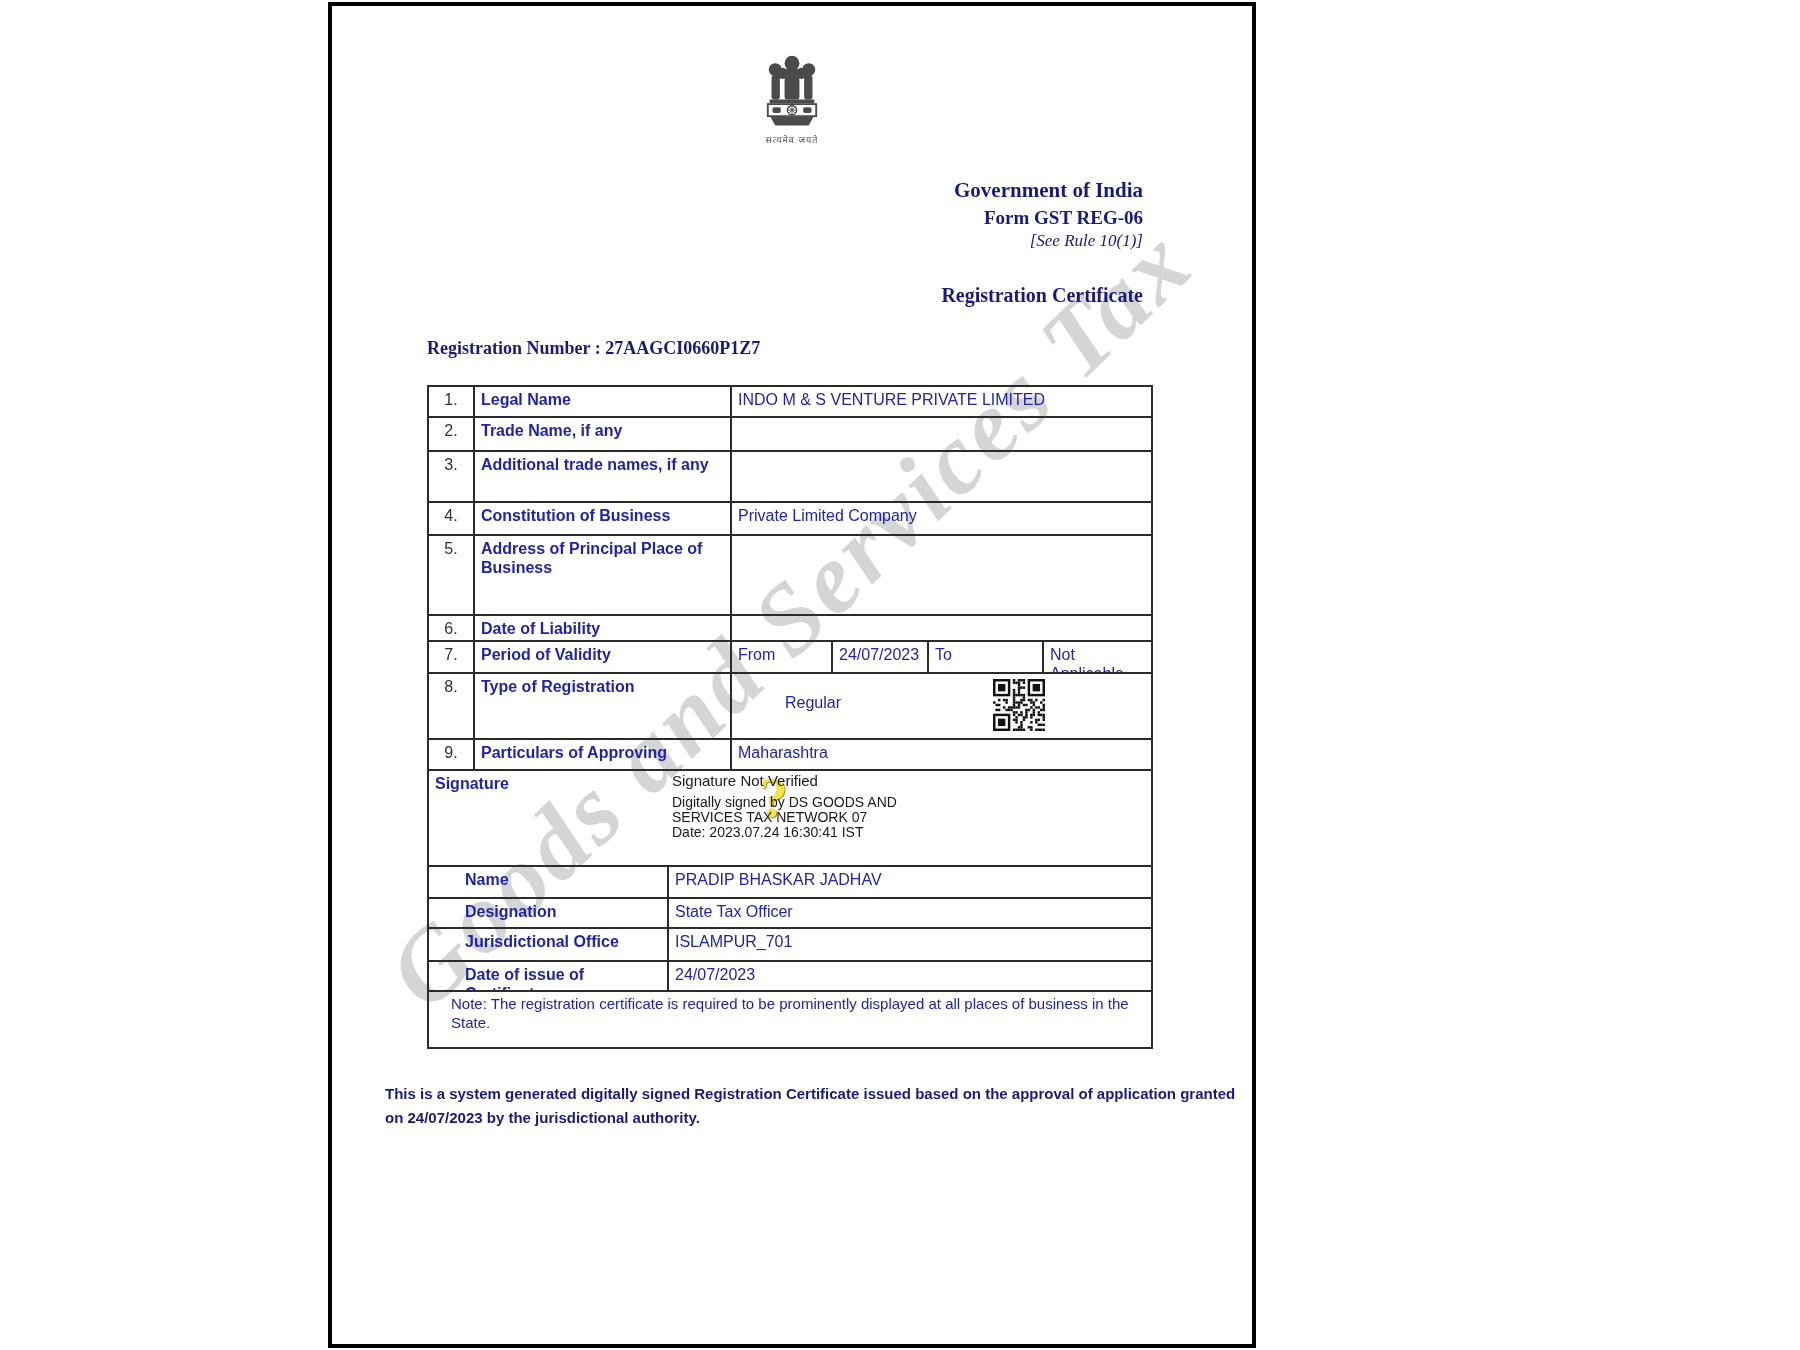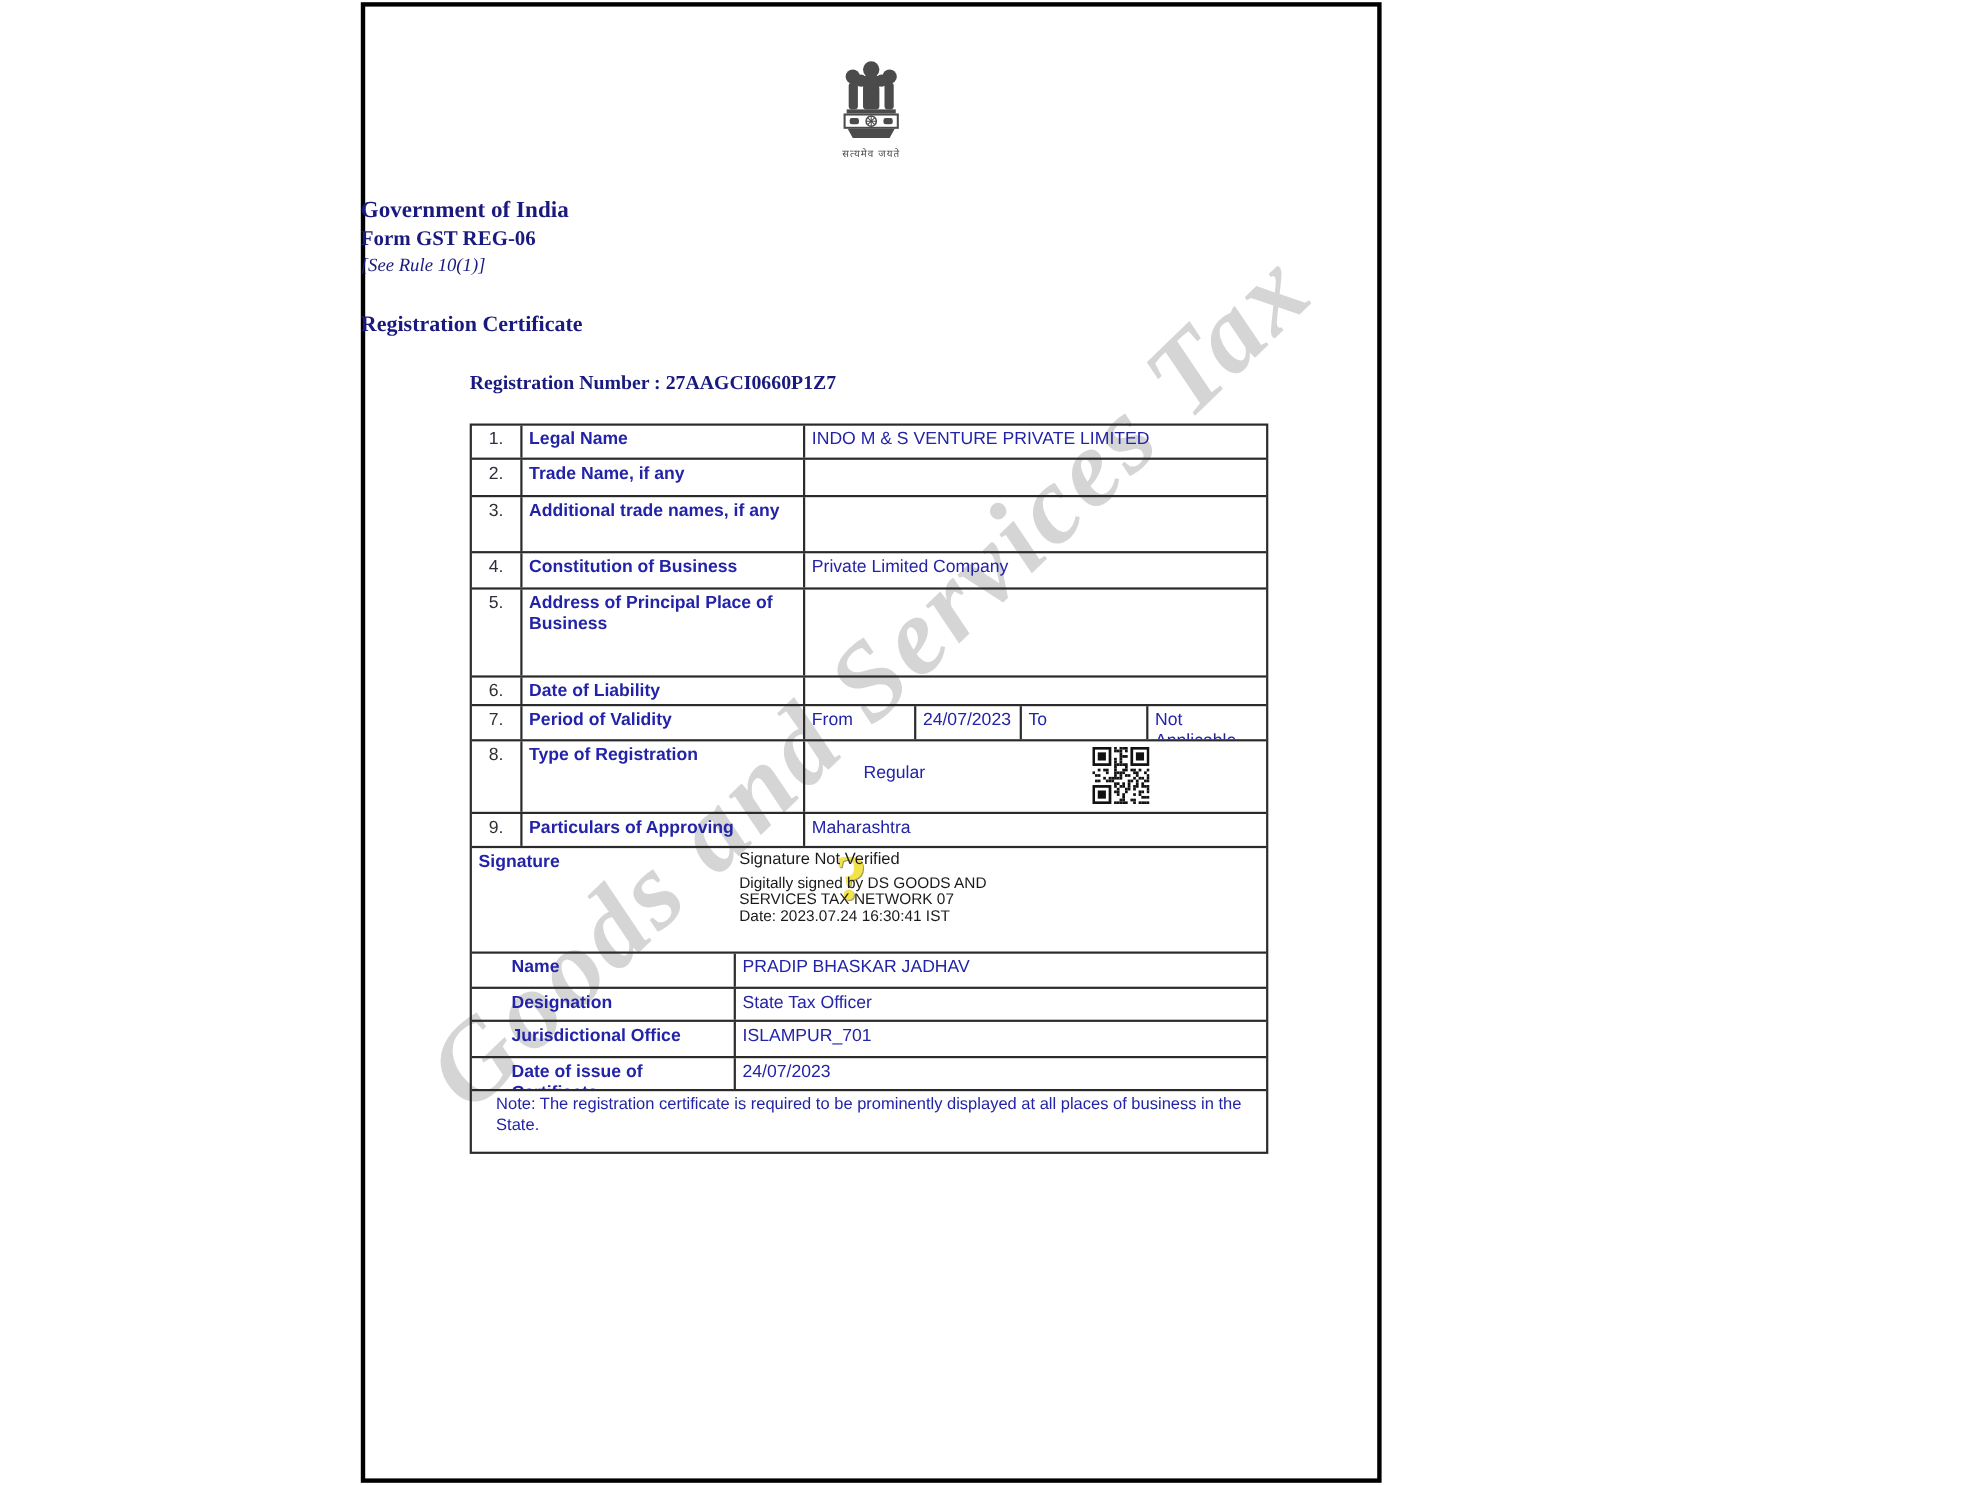--- a/index.html
+++ b/index.html
@@ -11,21 +11,21 @@
   .watermark{position:absolute;left:215px;top:560px;width:1150px;text-align:center;
              transform:rotate(-44deg);transform-origin:center;
              font-family:"Liberation Serif",serif;font-weight:bold;font-style:italic;
              font-size:100px;letter-spacing:4px;color:rgba(178,178,178,0.55);
              white-space:nowrap;z-index:1;pointer-events:none;}
   .content{position:absolute;inset:0;z-index:2;}
   
   .emblem-wrap{position:absolute;left:328px;top:52px;width:928px;display:flex;
                flex-direction:column;align-items:center;text-align:center;}
   .emblem-motto{font-size:9px;color:#4b4b4b;margin-top:1px;letter-spacing:1px;}
-  .hdr{position:absolute;left:328px;width:815px;text-align:left;
+  .hdr{position:absolute;left:328px;width:815px;text-align:right;
        font-family:"Liberation Serif",serif;color:var(--header_navy,#1a1a7e);}
   .hdr-gov{top:178px;font-size:21px;font-weight:bold;}
   .hdr-form{top:207px;font-size:19px;font-weight:bold;}
   .hdr-rule{top:231px;font-size:17px;font-style:italic;}
   .hdr-cert{top:284px;font-size:20px;font-weight:bold;}
   .reg-line{position:absolute;left:427px;top:338px;font-family:"Liberation Serif",serif;
             font-size:18px;font-weight:bold;color:var(--header_navy,#1a1a7e);}
   
   .cert-table{position:absolute;left:427px;top:385px;width:726px;
               border:2px solid var(--border_dark,#2b2b2b);box-sizing:border-box;
@@ -320,15 +320,19 @@
       <div class="row h30">
         <div class="cell o-label">Date of issue of Certificate</div>
         <div class="cell c-value">24/07/2023</div>
       </div>
 
       <div class="row note-row">
         <div class="cell note-cell">Note: The registration certificate is required to be prominently displayed at all places of business in the State.</div>
       </div>
     </div>
 
+    <div class="footer">
+      <div>This is a system generated digitally signed Registration Certificate issued based on the approval of application granted</div>
+      <div>on 24/07/2023 by the jurisdictional authority.</div>
+    </div>
 
   </div>
 </div>
 
 </body></html>

